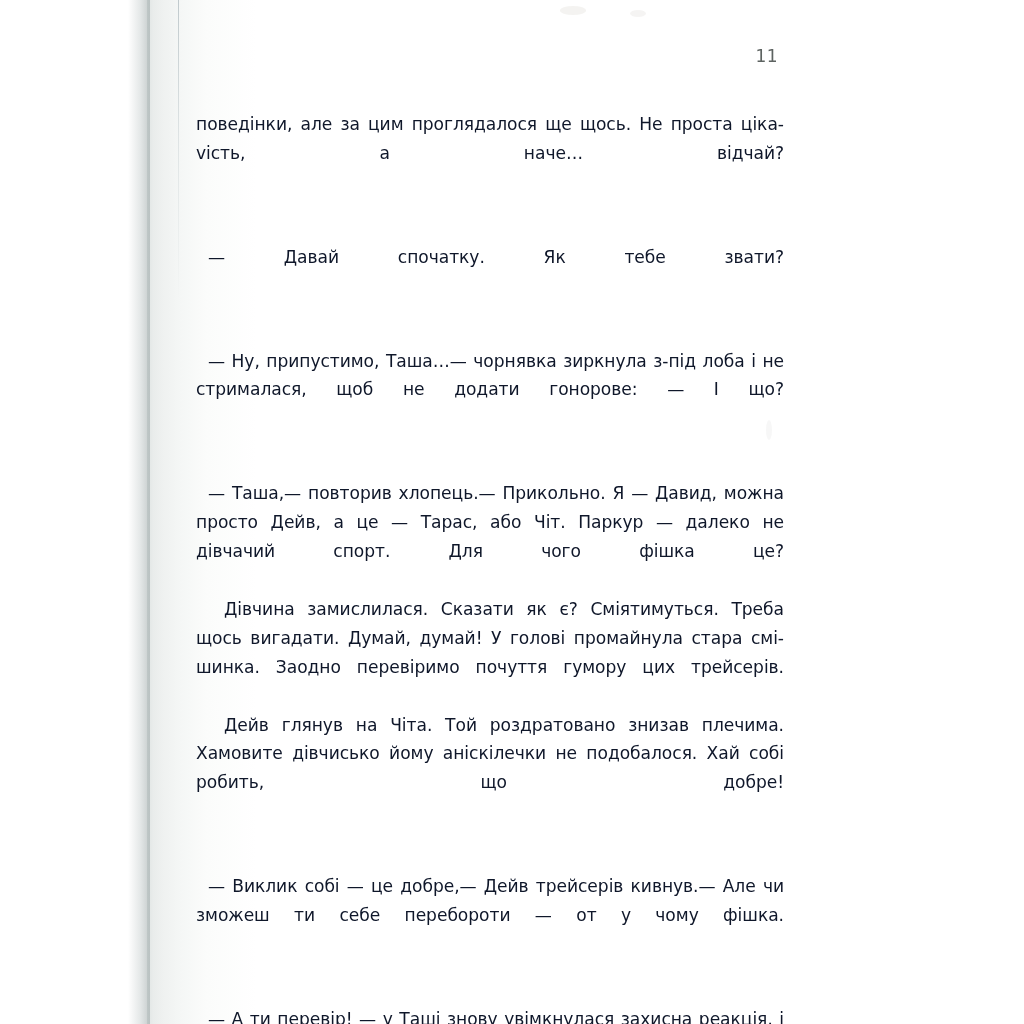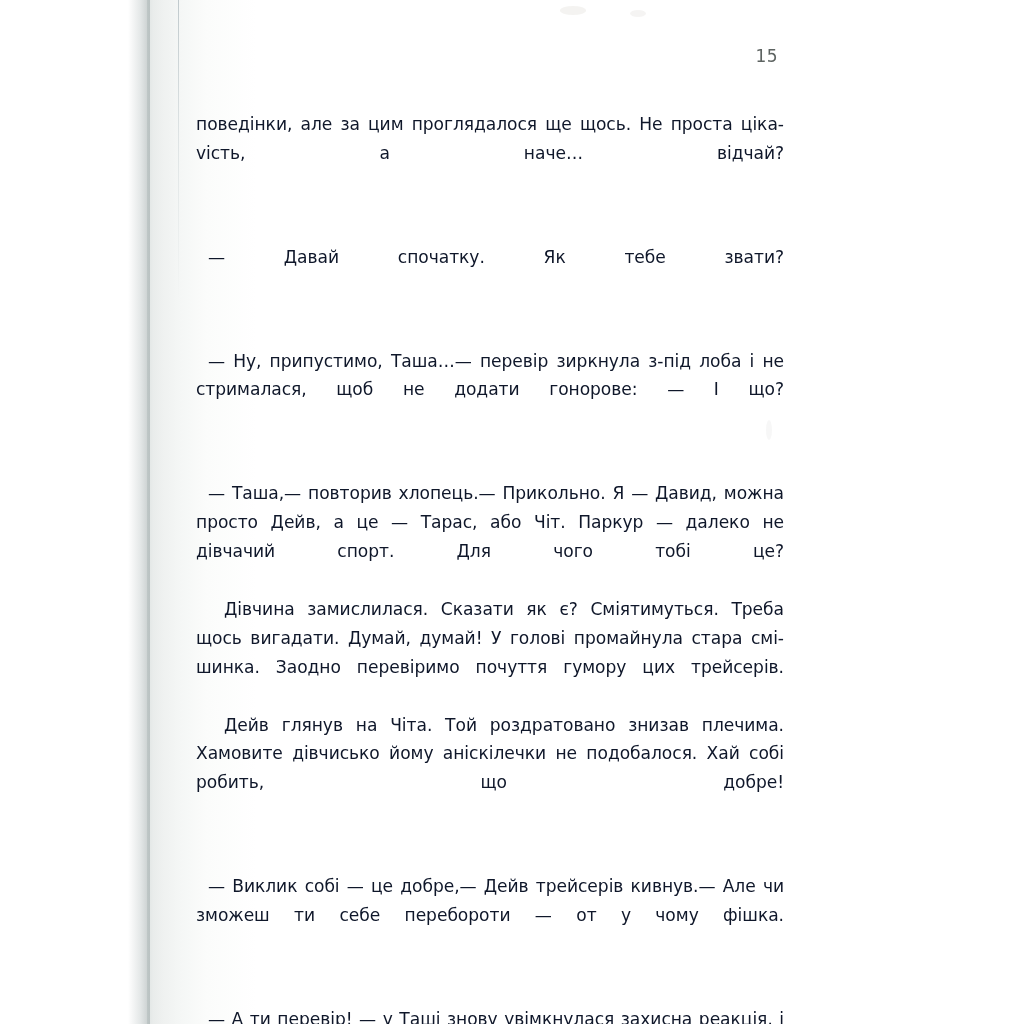--- a/index.html
+++ b/index.html
@@ -128,27 +128,27 @@
 <div id="scan">
 
   <div id="page-sheet"></div>
   <div id="gutter-shadow"></div>
   <div id="crease"></div>
 
   <div class="blotch" style="left:560px; top:6px; width:26px; height:9px; background:rgba(170,160,150,0.13);"></div>
   <div class="blotch" style="left:630px; top:10px; width:16px; height:7px; background:rgba(175,165,155,0.12);"></div>
   <div class="blotch" style="left:766px; top:420px; width:6px; height:20px; background:rgba(180,180,175,0.10);"></div>
 
-  <div id="folio">15</div>
+  <div id="folio">11</div>
 
   <div id="text-column">
     <p class="flush">поведінки, але за цим проглядалося ще щось. Не проста ціка­vість, а наче… відчай?</p>
     <p class="dialog">— Давай спочатку. Як тебе звати?</p>
-    <p class="dialog">— Ну, припустимо, Таша…— перевір зиркнула з-під лоба і не стрималася, щоб не додати гонорове: — І що?</p>
-    <p class="dialog">— Таша,— повторив хлопець.— Прикольно. Я — Давид, можна просто Дейв, а це — Тарас, або Чіт. Паркур — далеко не дівчачий спорт. Для чого тобі це?</p>
+    <p class="dialog">— Ну, припустимо, Таша…— чорнявка зиркнула з-під лоба і не стрималася, щоб не додати гонорове: — І що?</p>
+    <p class="dialog">— Таша,— повторив хлопець.— Прикольно. Я — Давид, можна просто Дейв, а це — Тарас, або Чіт. Паркур — далеко не дівчачий спорт. Для чого фішка це?</p>
     <p class="indent">Дівчина замислилася. Сказати як є? Сміятимуться. Треба щось вигадати. Думай, думай! У голові промайнула стара смі­шинка. Заодно перевіримо почуття гумору цих трейсерів.</p>
     <p class="indent">Дейв глянув на Чіта. Той роздратовано знизав плечима. Хамовите дівчисько йому аніскілечки не подобалося. Хай собі робить, що добре!</p>
     <p class="dialog">— Виклик собі — це добре,— Дейв трейсерів кивнув.— Але чи зможеш ти себе перебороти — от у чому фішка.</p>
     <p class="dialog">— А ти перевір! — у Таші знову увімкнулася захисна реакція, і відразу вимкнулася від Давидової посмішки-всезнайки. Чомусь цей блондин читав її, як розгорнуту книжку. Відразу перехоті­лося йому грубіянити. Дівчина встигла оцінити класну фігуру та світлі очі хлопця. Симпотний. Аж занадто, хочеш не хочеш — а зауважиш.</p>
 
   </div>
 
 </div>
 
 </body></html>

